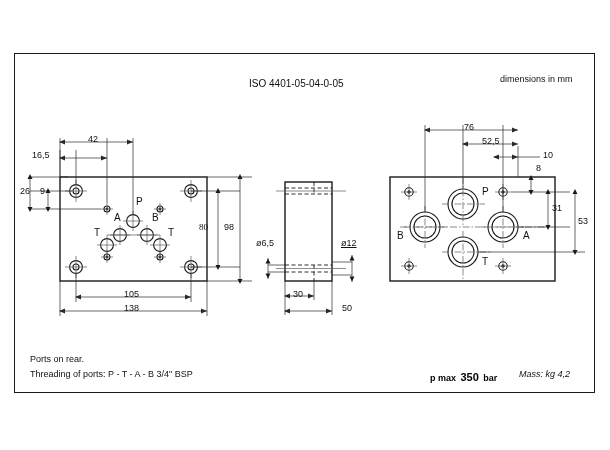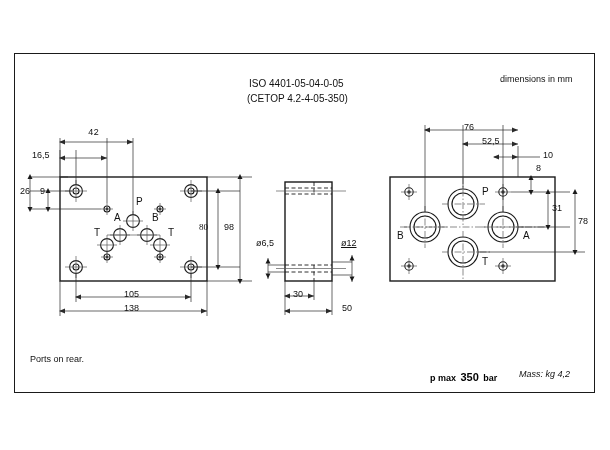--- a/index.html
+++ b/index.html
@@ -16,24 +16,24 @@
   .bold{font-weight:bold;}
 </style>
 </head>
 <body>
 
 <div id="root">
 
   <div id="frame"></div>
 
   <div class="txt t10" style="left:249px;top:78px;">ISO 4401-05-04-0-05</div>
-  <div class="txt t10" style="left:247px;top:93px;">(CETOP 4.2-4-05-350)</div>
   <div class="txt t9" style="left:500px;top:74px;">dimensions in mm</div>
 
   <div class="txt t9" style="left:30px;top:354px;">Ports on rear.</div>
+  <div class="txt t9" style="left:30px;top:369px;">Threading of ports:  P - T - A - B   3/4" BSP</div>
 
   <div style="position:absolute;left:430px;top:367px;">
     <span class="t9 bold">p max</span>
     <span class="t11 bold">350</span>
     <span class="t9 bold">bar</span>
   </div>
   <div class="txt t9" style="left:519px;top:369px;font-style:italic;">Mass: kg 4,2</div>
 
   <svg width="610" height="450" viewBox="0 0 610 450">
     <defs>
@@ -288,21 +288,21 @@
 
     <line class="dim" x1="531" y1="178" x2="531" y2="192"></line>
     <path class="dot" d="M528.5,180 L533.5,180 L531,175 z"></path>
     <path class="dot" d="M528.5,190 L533.5,190 L531,195 z"></path>
 
     <line class="dim" x1="575" y1="192" x2="575" y2="252"></line>
     <path class="dot" d="M572.5,194 L577.5,194 L575,189 z"></path>
     <path class="dot" d="M572.5,250 L577.5,250 L575,255 z"></path>
   </svg>
 
-  <div class="txt t9" style="left:88px;top:128px;font-family:Liberation Mono, monospace;">42</div>
+  <div class="txt t9" style="left:88px;top:134px;">42</div>
   <div class="txt t9" style="left:32px;top:150px;">16,5</div>
   <div class="txt t9" style="left:40px;top:186px;">9</div>
   <div class="txt t9" style="left:20px;top:186px;">26</div>
   <div class="txt t9" style="left:199px;top:222px;font-family:Liberation Serif, serif;">80</div>
   <div class="txt t9" style="left:224px;top:222px;">98</div>
   <div class="txt t9" style="left:124px;top:289px;">105</div>
   <div class="txt t9" style="left:124px;top:303px;">138</div>
 
   <div class="txt t10" style="left:136px;top:196px;">P</div>
   <div class="txt t10" style="left:114px;top:212px;">A</div>
@@ -313,20 +313,20 @@
   <div class="txt t9" style="left:256px;top:238px;">ø6,5</div>
   <div class="txt t9" style="left:341px;top:238px;text-decoration:underline;">ø12</div>
   <div class="txt t9" style="left:293px;top:289px;">30</div>
   <div class="txt t9" style="left:302px;top:303px;margin-left:40px;">50</div>
 
   <div class="txt t9" style="left:464px;top:122px;">76</div>
   <div class="txt t9" style="left:482px;top:136px;">52,5</div>
   <div class="txt t9" style="left:543px;top:150px;">10</div>
   <div class="txt t9" style="left:536px;top:163px;">8</div>
   <div class="txt t9" style="left:552px;top:203px;">31</div>
-  <div class="txt t9" style="left:578px;top:216px;">78</div>
+  <div class="txt t9" style="left:578px;top:216px;">53</div>
 
   <div class="txt t10" style="left:482px;top:186px;">P</div>
   <div class="txt t10" style="left:523px;top:230px;">A</div>
   <div class="txt t10" style="left:397px;top:230px;">B</div>
   <div class="txt t10" style="left:482px;top:256px;">T</div>
 
 </div>
 
 </body></html>

